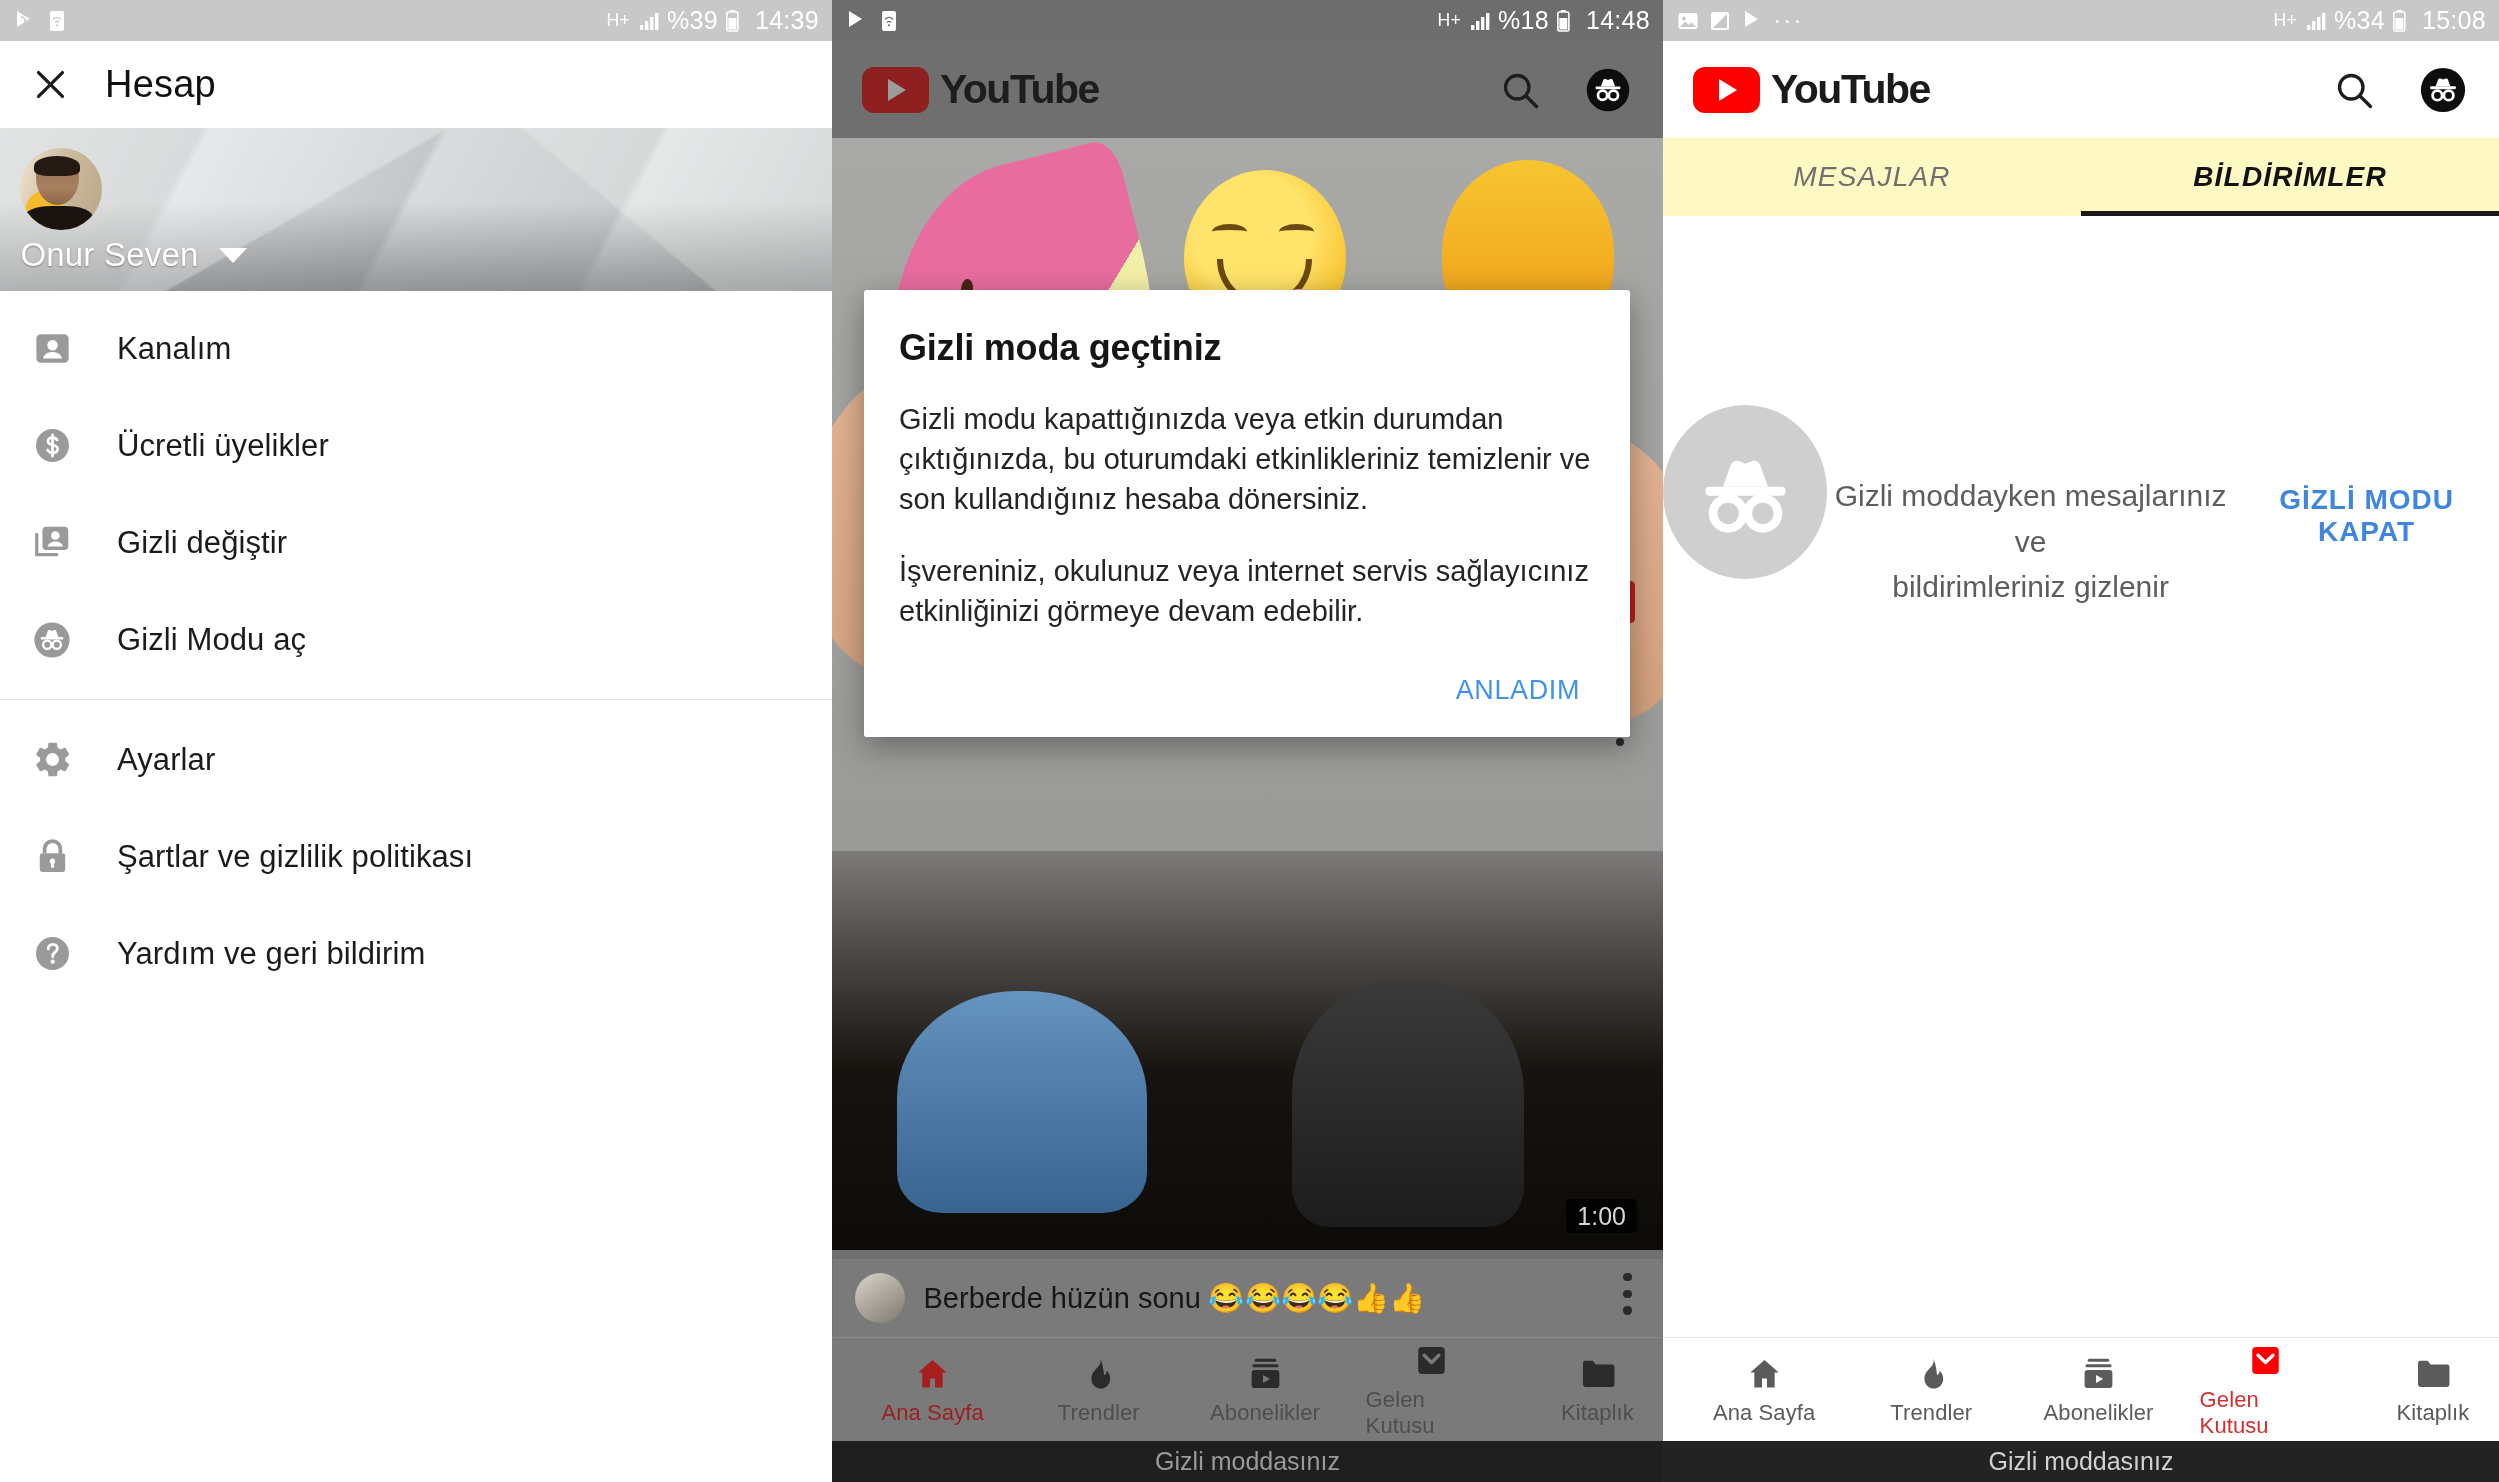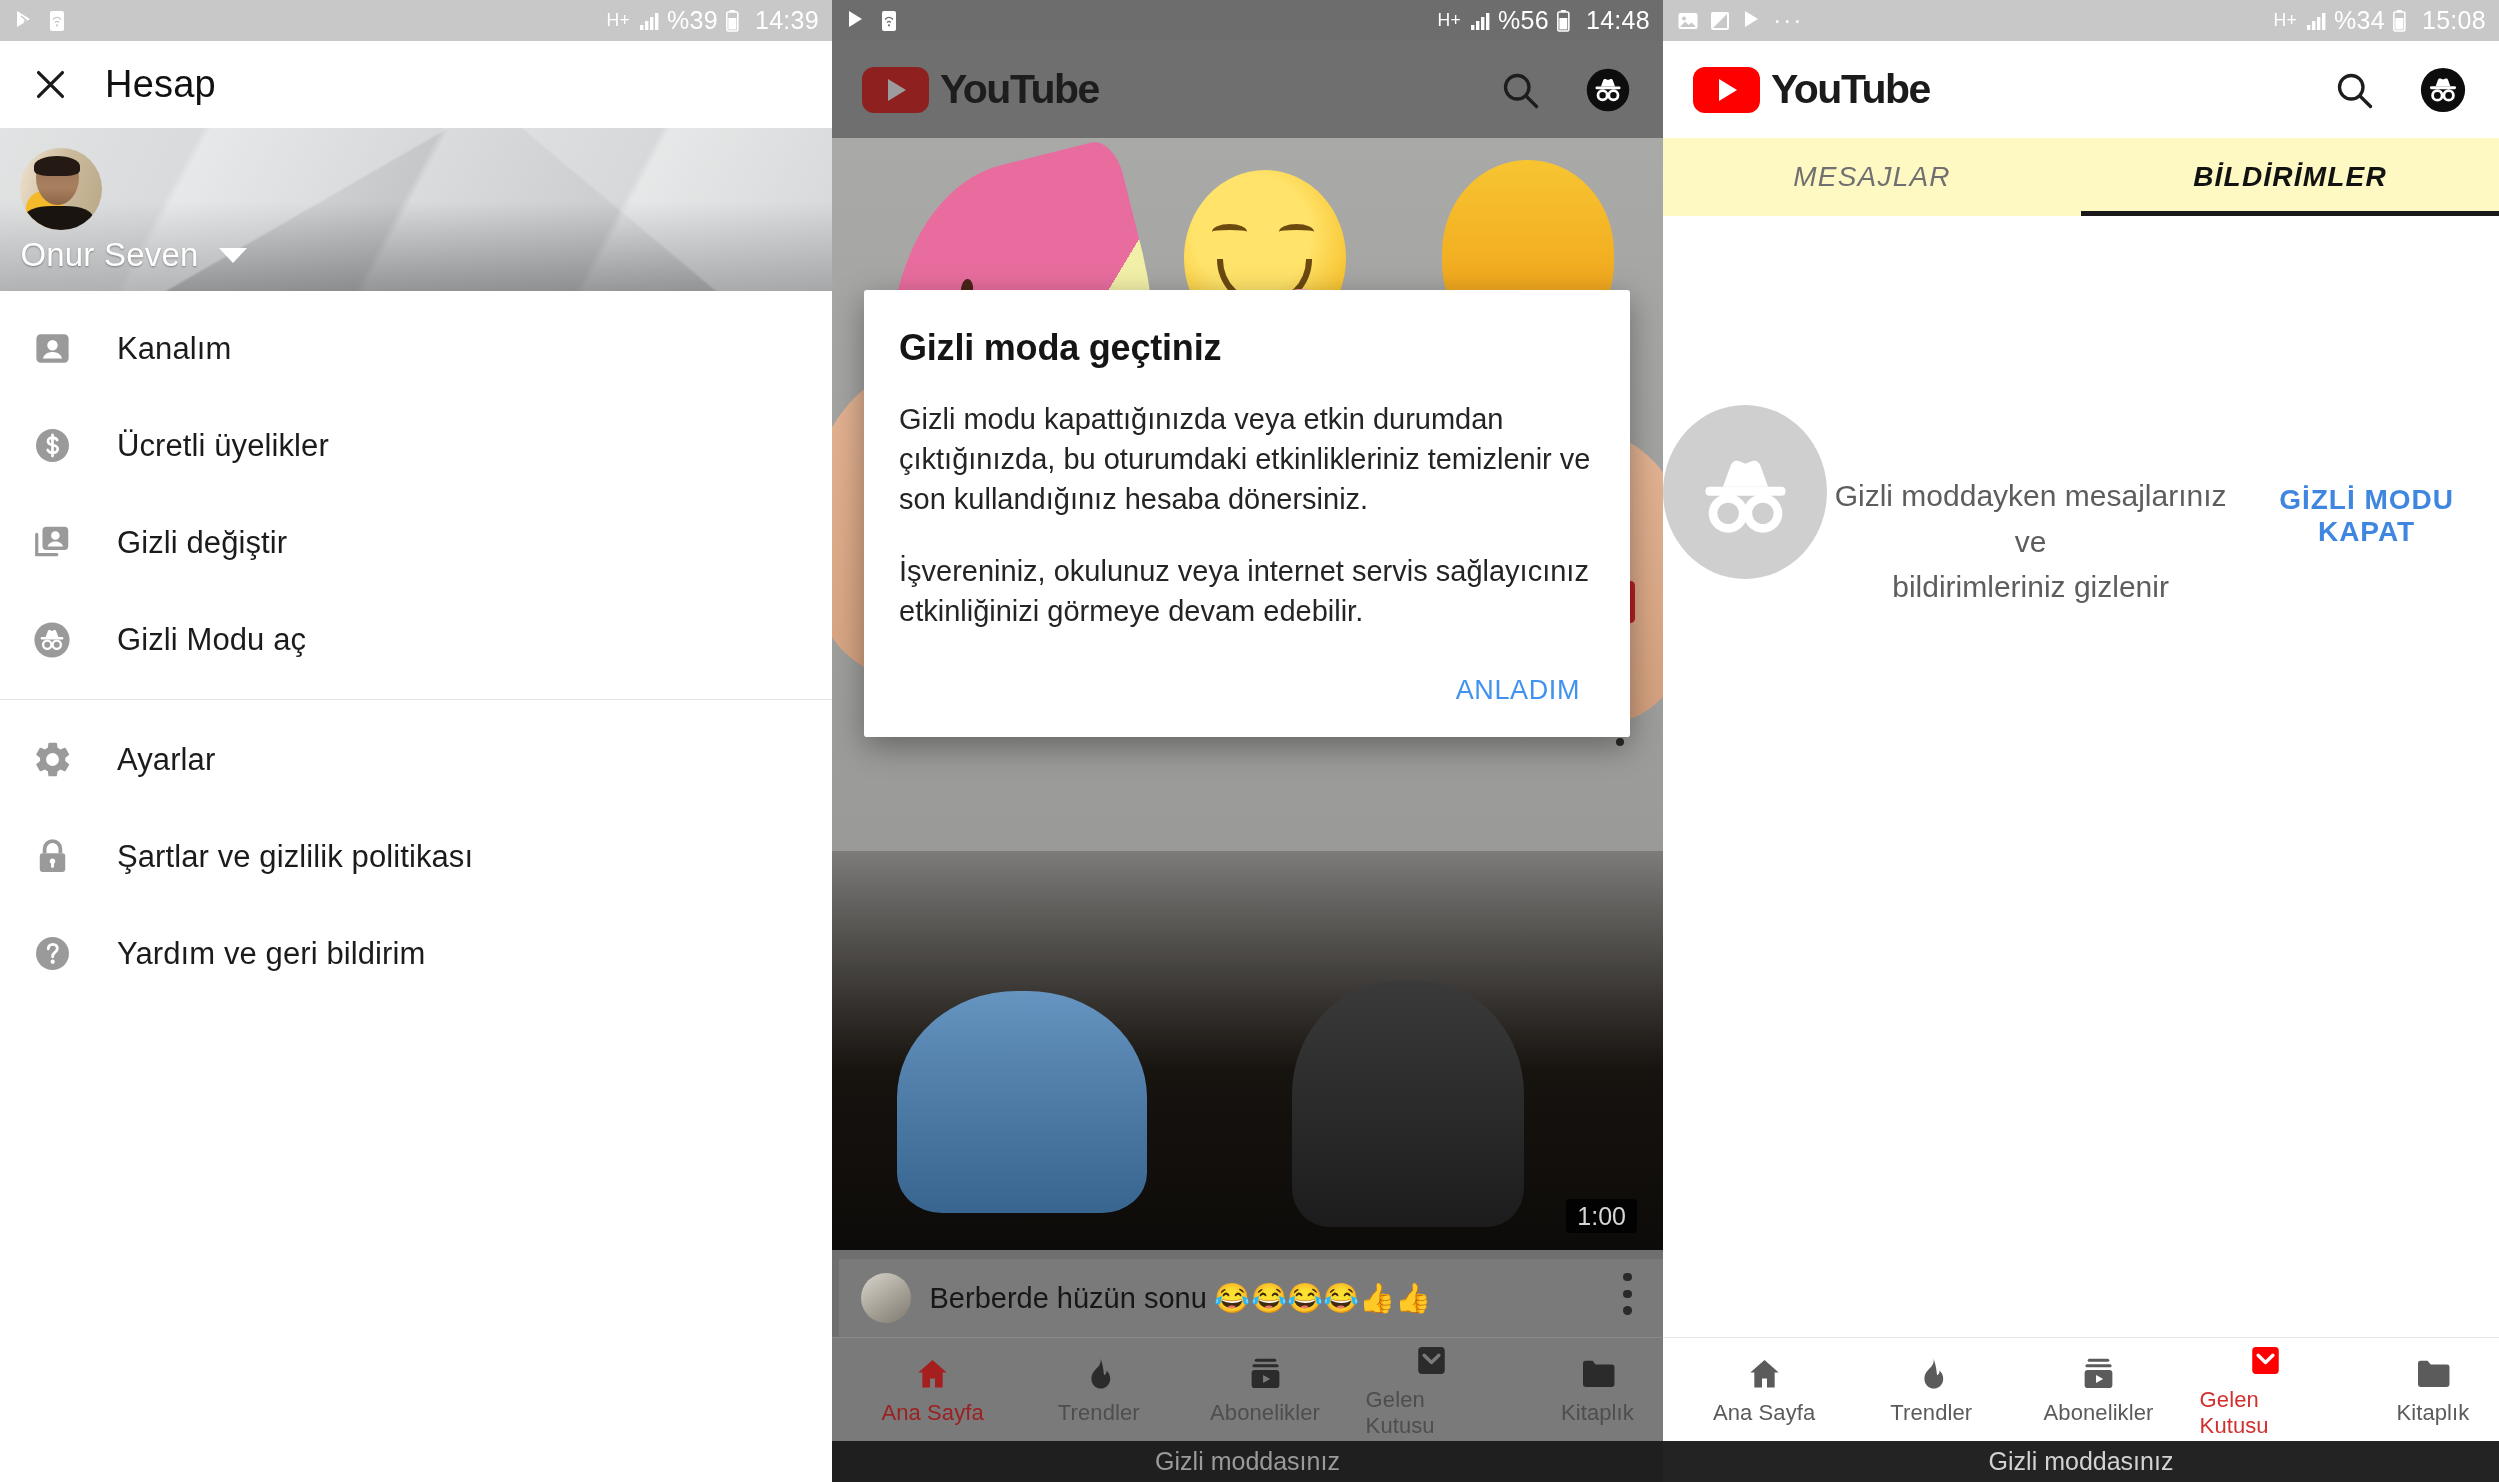--- a/index.html
+++ b/index.html
@@ -168,21 +168,21 @@
   }
   .vid-kebab { position:absolute; right: 39px; top: 567px; }
   .kebab { width: 8.3px; }
   .kebab i { display:block; width: 8.3px; height: 8.3px; border-radius:50%; background:#2a2a2a; margin-bottom: 8.3px; }
   .duration {
     position:absolute; right: 26px; bottom: 16.7px;
     background: rgba(0,0,0,.78); color:#d6d6d6;
     font-size: 25px; padding: 2.8px 11px; border-radius: 3.7px;
   }
   .p2-videorow {
-    position: absolute; left: 7px; right: 0; bottom: 145px;
+    position: absolute; left: 1px; right: 0; bottom: 145px;
     height: 78px; display: flex; align-items: center; gap: 18.5px;
     padding: 0 31.5px 0 22px; background: #7a7a7a;
   }
   .p2-videorow .av { width: 50px; height: 50px; border-radius: 50%; background: linear-gradient(145deg,#d9d5cc,#7e786d); flex: 0 0 50px;}
   .p2-videorow .ttl { font-size: 29px; color: #171717; flex: 1; white-space: nowrap; overflow: hidden; }
 
   
   .bottomnav {
     position: absolute; left: 0; right: 0; bottom: 41px;
     height: 104px; background: #ffffff;
@@ -404,21 +404,21 @@
       <div class="sb-right">
         <span class="sb-txt" style="font-size:17.6px;line-height:1">H+</span>
         <span class="sb-ico glyph">
           <svg width="24" height="24" viewBox="0 0 24 24">
               <rect x="3" y="16" width="3.4" height="5" fill="#fff"></rect>
               <rect x="8" y="12" width="3.4" height="9" fill="#fff"></rect>
               <rect x="13" y="8" width="3.4" height="13" fill="#fff"></rect>
               <rect x="18" y="4" width="3.4" height="17" fill="#fff"></rect>
             </svg>
         </span>
-        <span class="sb-txt">%56</span>
+        <span class="sb-txt">%18</span>
         <span class="sb-ico glyph">
           <svg width="16.7" height="24" viewBox="0 0 14 24">
               <rect x="4.5" y="1" width="5" height="2" fill="#fff"></rect>
               <rect x="1.5" y="3" width="11" height="19" rx="1.5" fill="none" stroke="#fff" stroke-width="1.6"></rect>
               <rect x="3" y="9" width="8" height="11.5" fill="#fff"></rect>
             </svg>
         </span>
         <span class="sb-txt">14:48</span>
       </div>
     </div>

